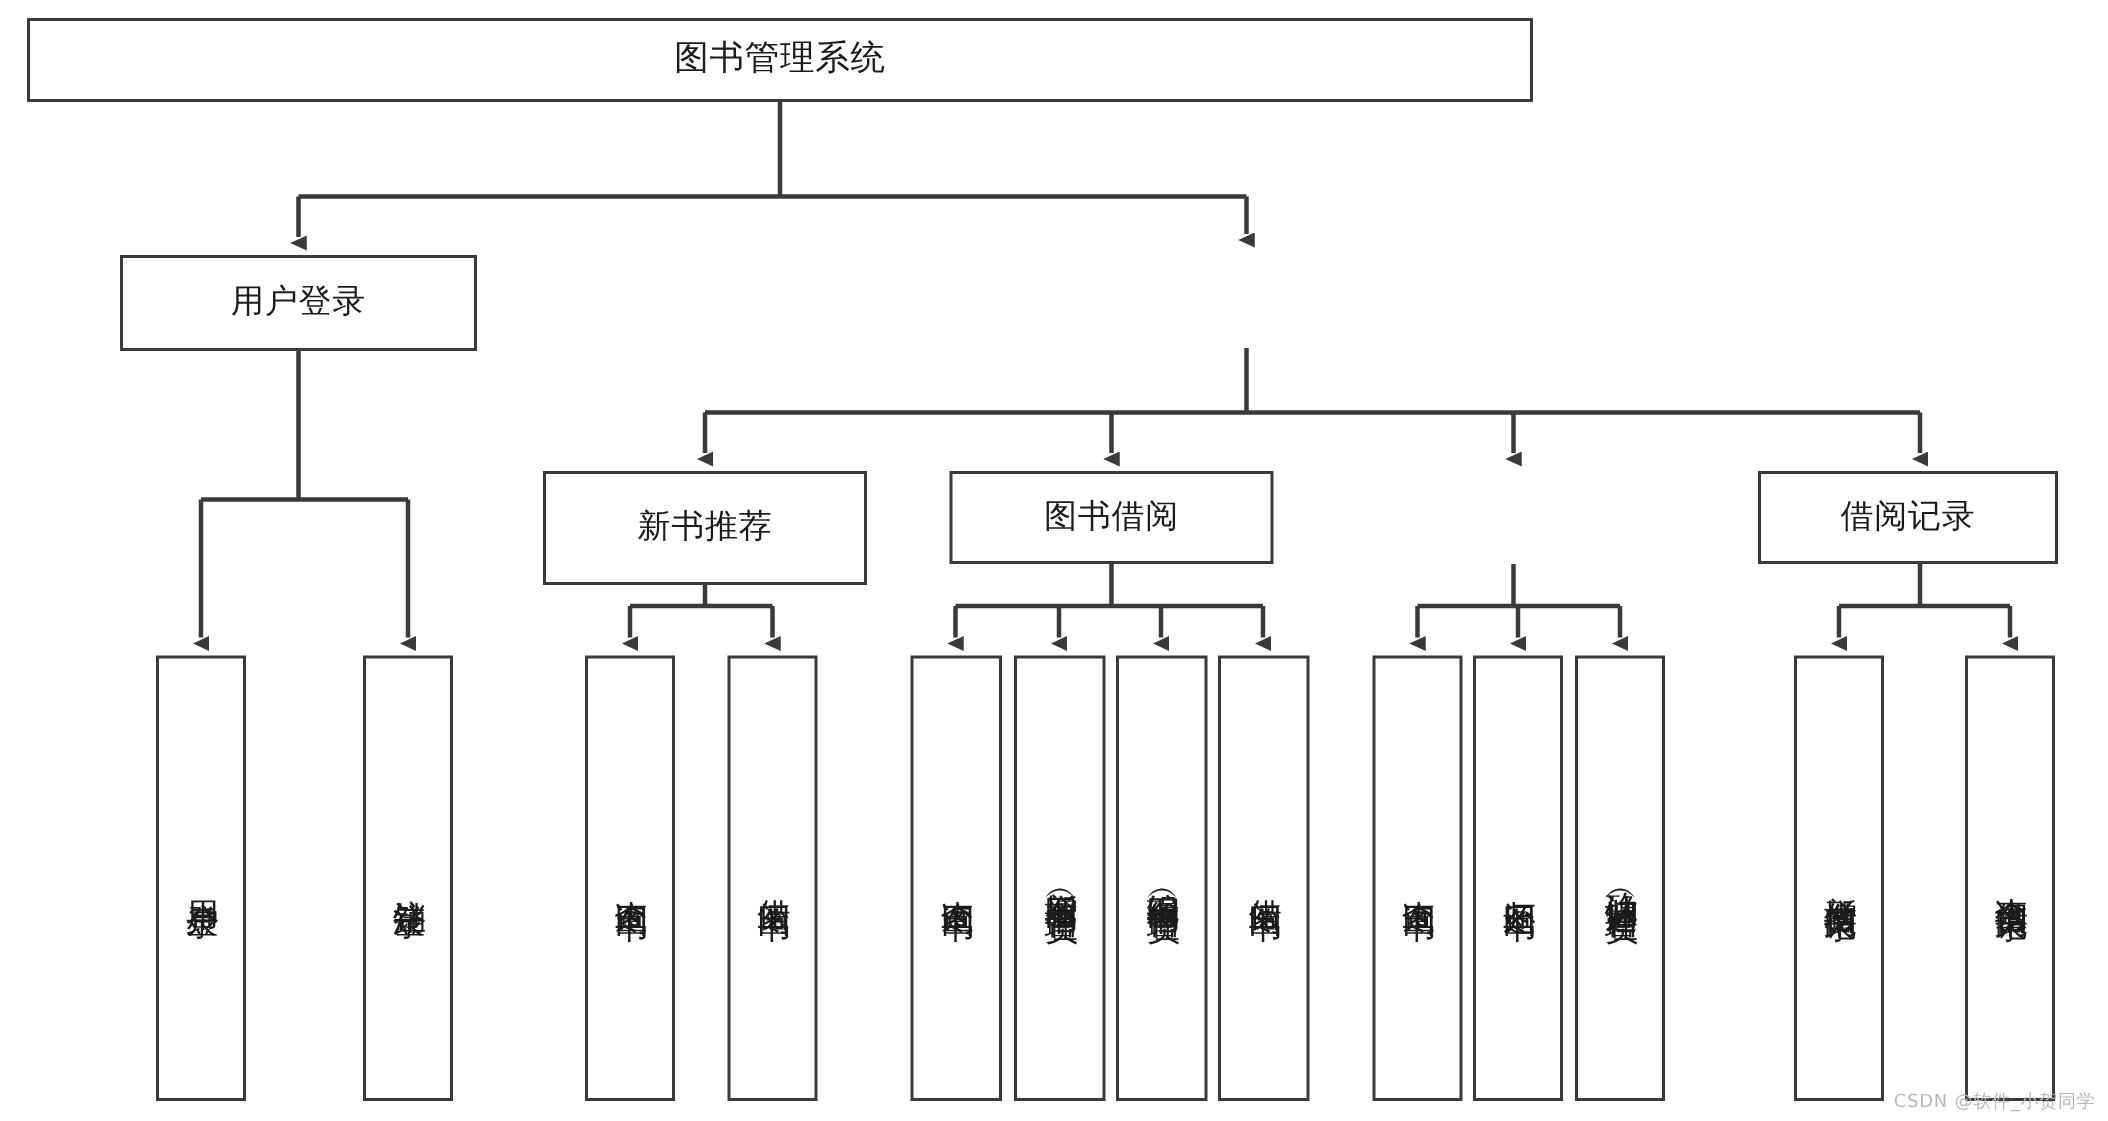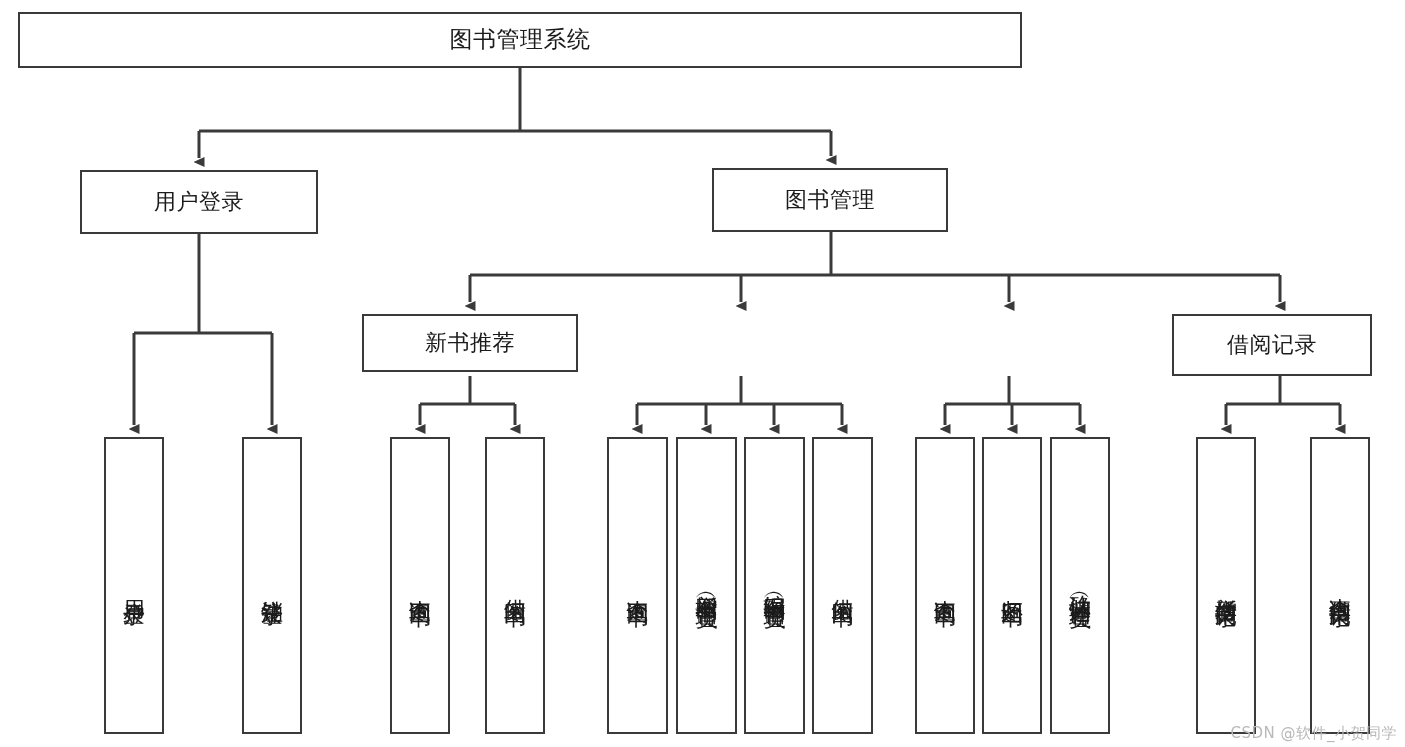--- a/index.html
+++ b/index.html
@@ -56,21 +56,21 @@
     left: 0;
     top: 0;
     width: 1405px;
     height: 747px;
     pointer-events: none;
   }
   .watermark {
     position: absolute;
     right: 8px;
     bottom: 4px;
-    font-size: 15px;
+    font-size: 12px;
     color: #b9b9b9;
     letter-spacing: 0.5px;
     white-space: nowrap;
   }
 </style>
 </head>
 <body>
 
 <div id="canvas">
 
@@ -139,26 +139,26 @@
     </g>
   </svg>
 
   <div class="node h-node root" style="left:18px; top:12px; width:1004px; height:56px;">
     <span class="lbl">图书管理系统</span>
   </div>
 
   <div class="node h-node" style="left:80px; top:170px; width:238px; height:64px;">
     <span class="lbl">用户登录</span>
   </div>
-  <div class="node h-node" style="left:712px; top:168px; width:236px; height:64px;">
-    <span class="lbl">图书管理</span>
-  </div>
-
-  <div class="node h-node" style="left:362px; top:314px; width:216px; height:58px;">
+
+  <div class="node h-node" style="left:362px; top:314px; width:216px; height:76px;">
     <span class="lbl">新书推荐</span>
+  </div>
+  <div class="node h-node" style="left:633px; top:314px; width:216px; height:62px;">
+    <span class="lbl">图书借阅</span>
   </div>
   <div class="node h-node" style="left:1172px; top:314px; width:200px; height:62px;">
     <span class="lbl">借阅记录</span>
   </div>
 
   <div class="node v-node" style="left:104px; top:437px; width:60px; height:297px;">
     <span class="lbl">用户登录</span>
   </div>
   <div class="node v-node" style="left:242px; top:437px; width:60px; height:297px;">
     <span class="lbl">注销登录</span>

